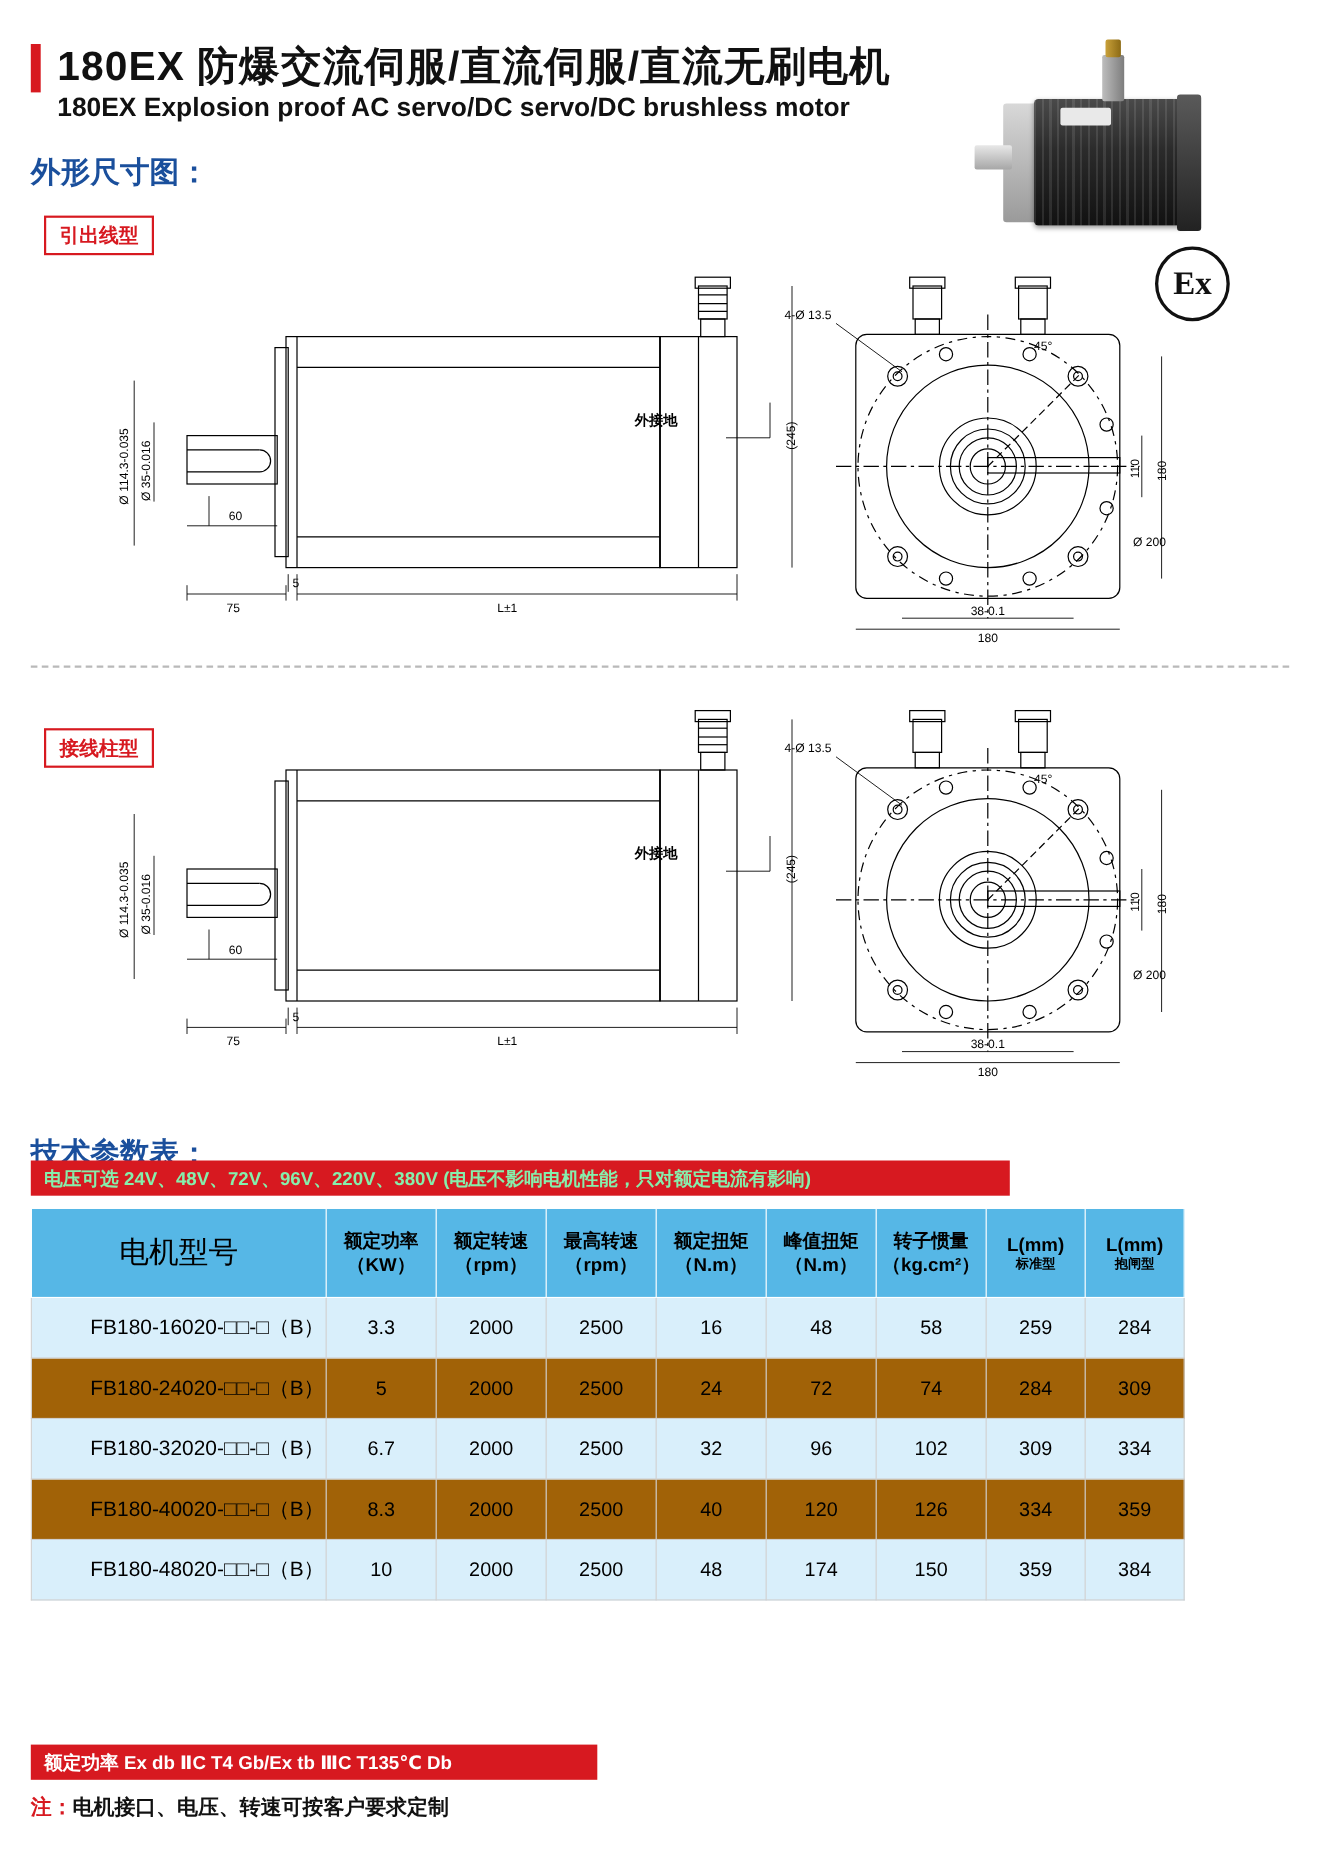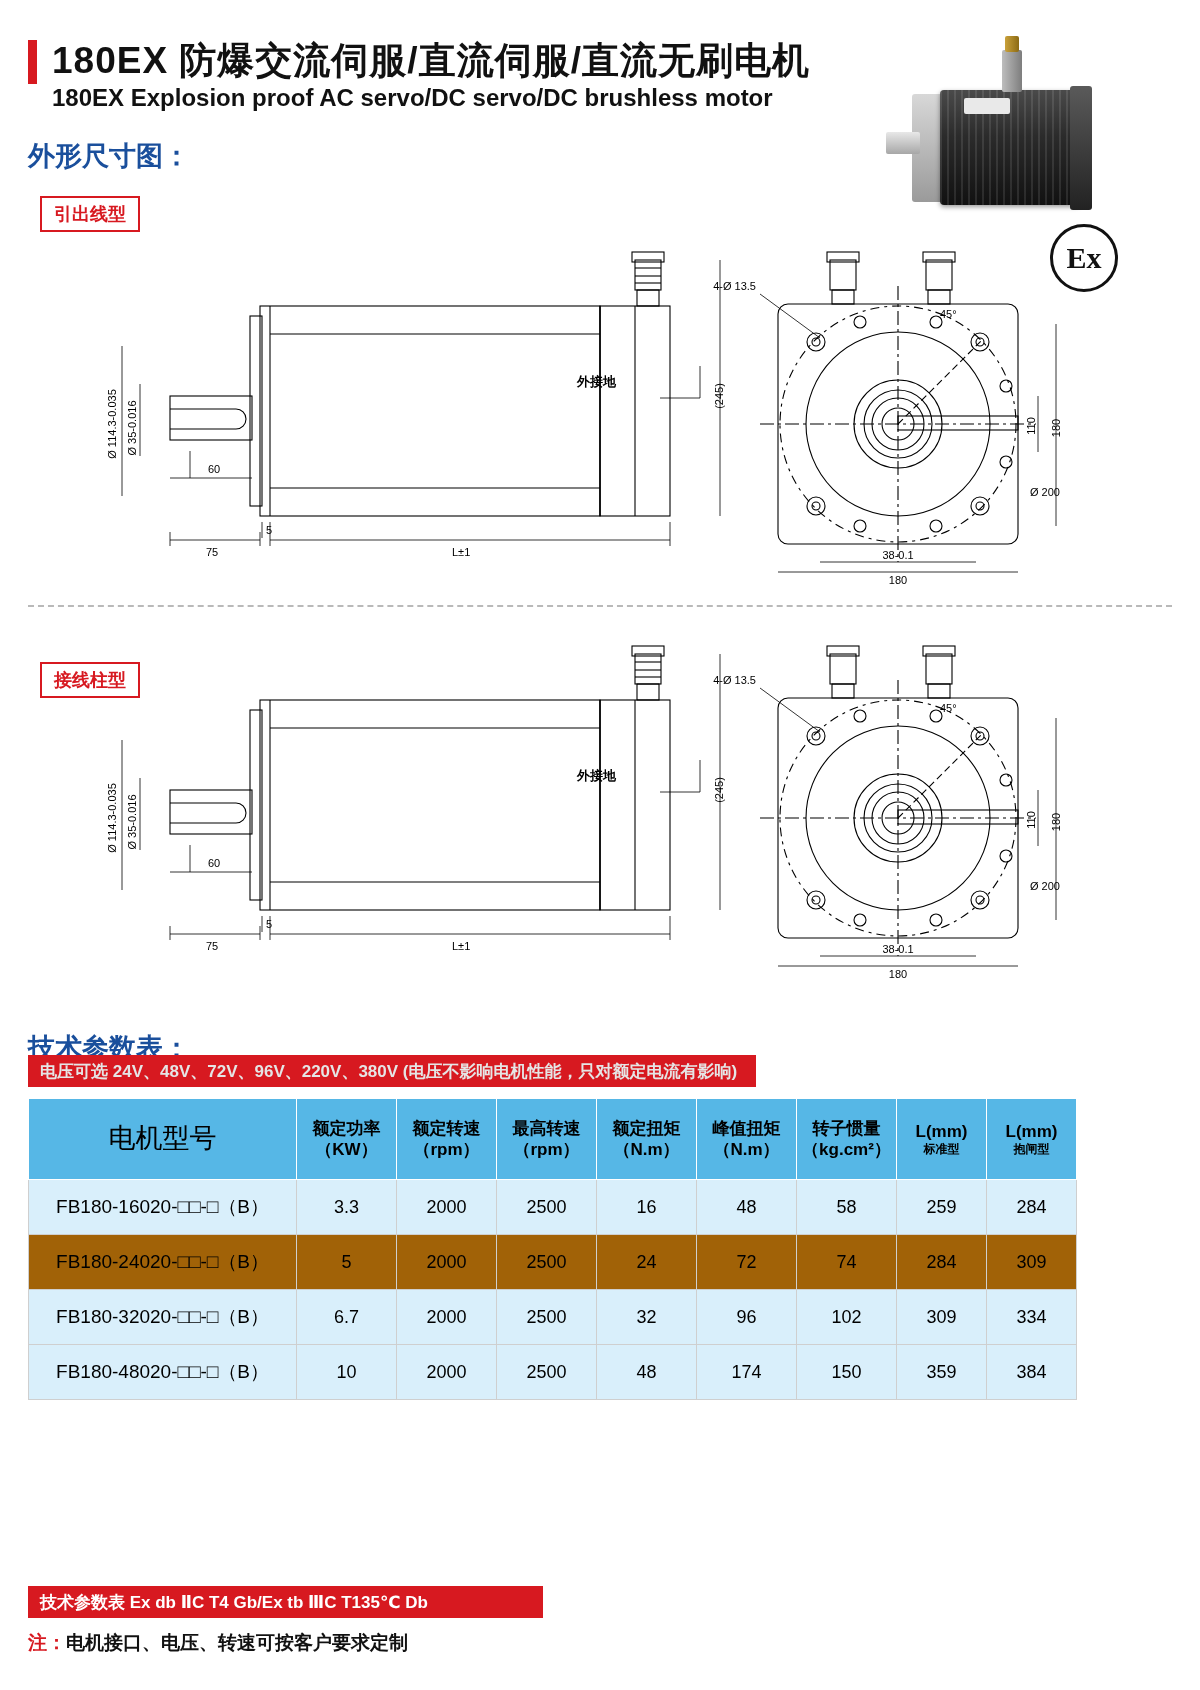--- a/index.html
+++ b/index.html
@@ -82,22 +82,22 @@
     font-size:30px;font-weight:bold;color:#111;
     background:#fff;
   }
 
   
   .dwg{position:absolute;}
   .dwg svg{display:block;}
 
   
   .vol-note{
-    position:absolute;left:28px;top:1055px;width:728px;height:32px;
-    background:#d71920;color:#e5e5e5;font-size:17px;font-weight:bold;
+    position:absolute;left:28px;top:1055px;width:890px;height:32px;
+    background:#d71920;color:#86efac;font-size:17px;font-weight:bold;
     display:flex;align-items:center;padding-left:12px;box-sizing:border-box;white-space:nowrap;
   }
   table.spec{
     position:absolute;left:28px;top:1098px;width:1048px;
     border-collapse:collapse;
     table-layout:fixed;
   }
   table.spec th,table.spec td{
     border:1px solid #ffffff;
     text-align:center;
@@ -106,21 +106,21 @@
   table.spec thead th{
     background:#56b7e6;color:#000;height:78px;
     font-size:17px;font-weight:bold;line-height:1.25;
   }
   table.spec thead th.model{font-size:27px;font-weight:normal;}
   table.spec thead th small{font-size:12px;font-weight:bold;display:block;}
   table.spec tbody td{
     height:52px;font-size:18px;background:#a16207;border:1px solid #cfcfcf;
   }
   table.spec tbody tr.alt td{background:#d9effb;}
-  table.spec tbody td.model-cell{font-size:19px;text-align:center;margin-left:35px;}
+  table.spec tbody td.model-cell{font-size:19px;text-align:right;margin-left:35px;}
 
   .ex-level{
     position:absolute;left:28px;top:1586px;width:515px;height:32px;
     background:#d71920;color:#fff;font-size:17px;font-weight:bold;
     display:flex;align-items:center;padding-left:12px;box-sizing:border-box;white-space:nowrap;
   }
   .note{
     position:absolute;left:28px;top:1630px;font-size:19px;font-weight:bold;color:#111;white-space:nowrap;
   }
   .note .red{color:#d71920;}
@@ -420,32 +420,43 @@
         <td class="model-cell">FB180-32020-□□-□（B）</td>
         <td>6.7</td>
         <td>2000</td>
         <td>2500</td>
         <td>32</td>
         <td>96</td>
         <td>102</td>
         <td>309</td>
         <td>334</td>
       </tr>
+      <tr>
+        <td class="model-cell">FB180-40020-□□-□（B）</td>
+        <td>8.3</td>
+        <td>2000</td>
+        <td>2500</td>
+        <td>40</td>
+        <td>120</td>
+        <td>126</td>
+        <td>334</td>
+        <td>359</td>
+      </tr>
       <tr class="alt">
         <td class="model-cell">FB180-48020-□□-□（B）</td>
         <td>10</td>
         <td>2000</td>
         <td>2500</td>
         <td>48</td>
         <td>174</td>
         <td>150</td>
         <td>359</td>
         <td>384</td>
       </tr>
     </tbody>
   </table>
 
-  <div class="ex-level">技术参数表  Ex db ⅡC T4 Gb/Ex tb ⅢC T135℃ Db</div>
+  <div class="ex-level">额定功率  Ex db ⅡC T4 Gb/Ex tb ⅢC T135℃ Db</div>
   <div class="note">
     <span class="red">注：</span><span>电机接口、电压、转速可按客户要求定制</span>
   </div>
 
 </div>
 
 </body></html>

